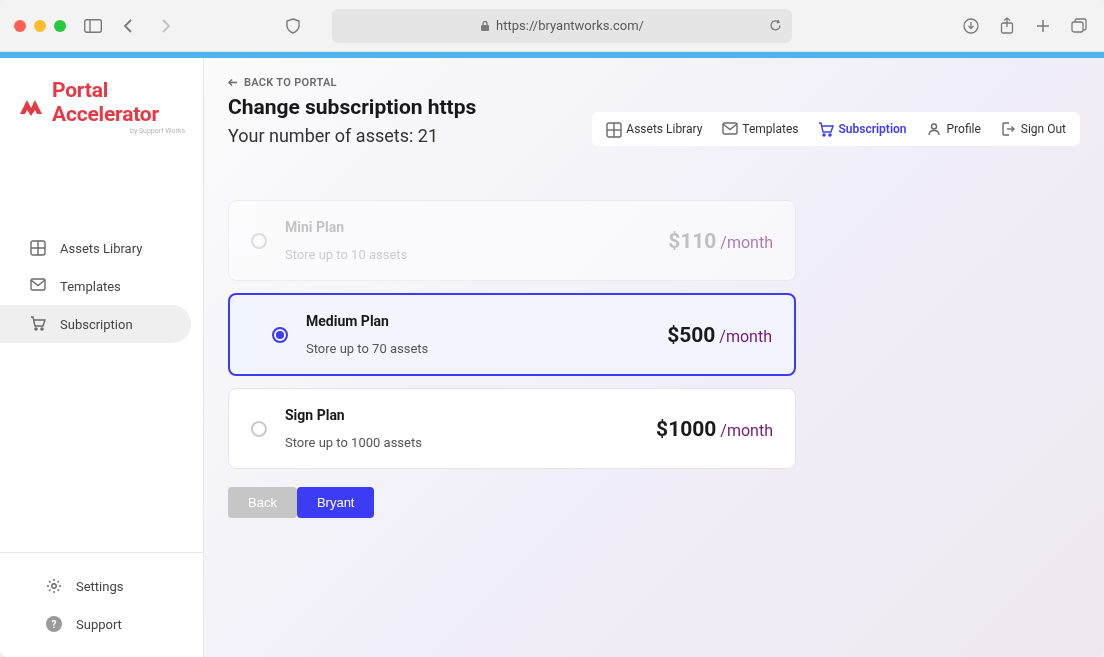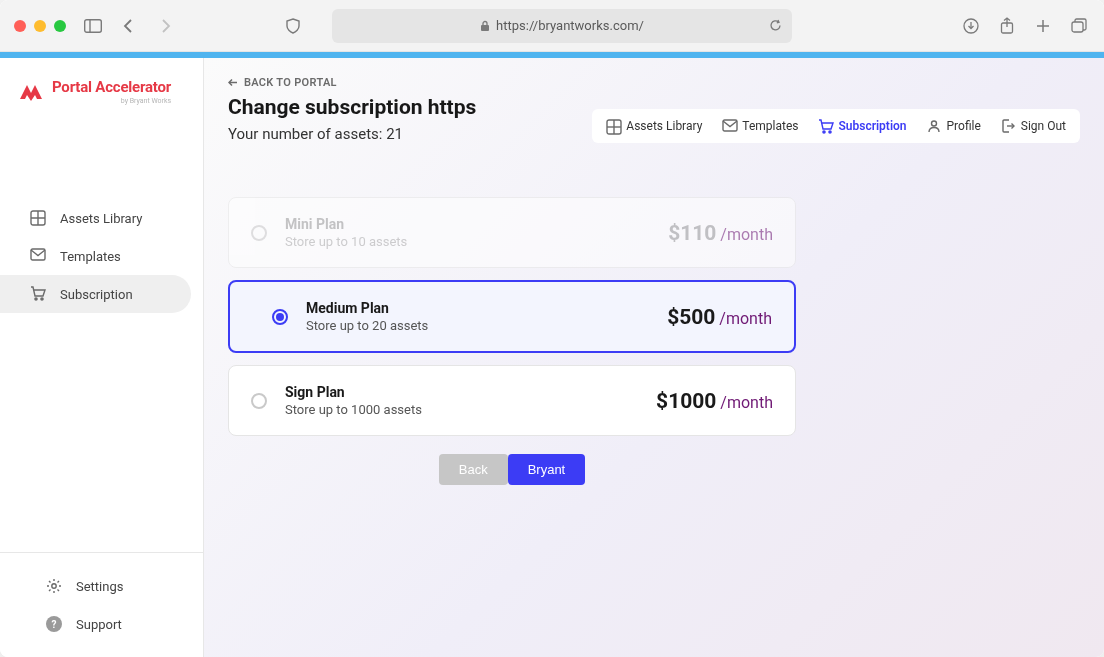--- a/index.html
+++ b/index.html
@@ -23,60 +23,60 @@
 
 
 .app-area { flex: 1; display: flex; flex-direction: column; min-height: 0; }
 .blue-bar { height: 6px; background: #4fb4ef; }
 .app-body { flex: 1; display: flex; min-height: 0; }
 
 
 .sidebar { width: 204px; background: #fff; border-right: 1px solid #e7e7e7; display: flex; flex-direction: column; }
 .logo { padding: 20px 18px 14px; display:flex; align-items:center; gap:8px; }
 .logo-text { display:flex; flex-direction:column; }
-.logo-title { color: #e63946; font-weight: 700; font-size: 15px; letter-spacing: -0.2px; }
+.logo-title { color: #e63946; font-weight: 700; font-size: 21px; letter-spacing: -0.2px; }
 .logo-sub { color: #b5b5b5; font-size: 7px; text-align:right; margin-top:1px; }
 .nav-list { margin-top: 80px; display: flex; flex-direction: column; }
 .nav-item { display: flex; align-items: center; gap: 14px; padding: 11px 18px 11px 30px; color: #444; font-size: 13px; cursor: pointer; border-radius: 0 20px 20px 0; margin-right: 12px; }
 .nav-item.active { background: #efefef; }
 .nav-icon { width: 16px; height: 16px; color: #6a6a6a; flex-shrink:0; }
 .sidebar-bottom { margin-top: auto; border-top: 1px solid #e7e7e7; padding: 14px 16px; }
 
 
 .main { flex: 1; background: linear-gradient(135deg, #fbfbfb 0%, #f0eef8 55%, #f0e8f0 100%); padding: 18px 24px; overflow: auto; }
 .top-bar { display: flex; align-items: flex-end; justify-content: space-between; }
 .back-link { display: flex; align-items: center; gap: 6px; color: #6b6b6b; font-size: 11px; font-weight: 600; letter-spacing: 0.3px; cursor: pointer; }
 .page-title { font-size: 21px; font-weight: 700; color: #181818; margin-top: 6px; }
-.asset-count { font-size: 15px; color: #333; margin-top: 6px; }
+.asset-count { font-size: 18px; color: #333; margin-top: 6px; }
 .top-nav { background: #fff; border-radius: 6px; padding: 10px 14px; display: flex; gap: 20px; align-items: center; }
 .top-nav-item { display: flex; align-items: center; gap: 6px; font-size: 12px; color: #333; cursor: pointer; }
 .top-nav-item.active { color: #3c3cf5; font-weight: 600; }
 .top-nav-item.active .nav-icon { color: #3c3cf5; }
 .top-nav .nav-icon { width: 14px; height: 14px; }
 
 
 .plans { margin-top: 54px; display: flex; flex-direction: column; gap: 12px; max-width: 568px; }
 .plan-card { background: #fff; border: 1px solid #e5e5e5; border-radius: 8px; padding: 18px 22px; display: flex; align-items: center; gap: 18px; cursor: pointer; }
 .plan-card.selected { border: 2px solid #3c3cf5; background: #f3f5fe; padding-left: 42px; }
 .plan-card.disabled { opacity: 0.55; }
 .radio { width: 16px; height: 16px; border: 2px solid #c9c9c9; border-radius: 50%; flex-shrink: 0; display:flex; align-items:center; justify-content:center; }
 .plan-card.selected .radio { border-color: #3c3cf5; }
 .plan-card.selected .radio::after { content: ""; width: 8px; height: 8px; background: #3c3cf5; border-radius: 50%; }
-.plan-info { display: flex; flex-direction: column; gap: 2px; }
+.plan-info { display: flex; flex-direction: column; gap: 12px; }
 .plan-name { font-size: 14px; font-weight: 700; color: #1a1a1a; }
 .plan-desc { font-size: 13px; color: #555; }
 .plan-card.disabled .plan-name { color: #999; }
 .plan-card.disabled .plan-desc { color: #aaa; }
 .plan-price { margin-left: auto; display: flex; align-items: baseline; gap: 4px; }
 .price { font-size: 21px; font-weight: 700; color: #1a1a1a; }
 .plan-card.disabled .price { color: #999; }
 .period { font-size: 16px; color: #701a75; }
 
 
-.actions { display: flex; justify-content: center; max-width: 568px; margin-top: 18px; }
+.actions { display: flex; justify-content: flex-start; max-width: 568px; margin-top: 18px; }
 .btn { border: none; border-radius: 4px; padding: 8px 20px; font-size: 13px; cursor: pointer; }
 .btn-back { background: #c6c6c6; color: #fff; }
 .btn-change { background: #3c3cf5; color: #fff; font-weight:500; }
 
 svg { display: block; }
 </style>
 </head>
 <body>
 
 <div class="browser-window">
@@ -160,21 +160,21 @@
 
       <div class="sidebar">
         <div class="logo">
           <span>
             <svg width="26" height="22" viewBox="0 0 26 22">
                 <path d="M2 18 L9 4 L13 12 L17 4 L24 18 L19 18 L17 14 L13 20 L9 14 L7 18 Z" fill="#e63946"></path>
               </svg>
           </span>
           <span class="logo-text">
             <span class="logo-title">Portal Accelerator</span>
-            <span class="logo-sub">by Bryant Works</span>
+            <span class="logo-sub">by Support Works</span>
           </span>
         </div>
         <div class="nav-list" id="sidebar-nav">
             <div class="nav-item">
               <span class="nav-icon">
                 <svg width="16" height="16" viewBox="0 0 16 16" fill="none" stroke="currentColor" stroke-width="1.4">
                   <rect x="1" y="1" width="14" height="14" rx="2"></rect>
                   <line x1="8" y1="1" x2="8" y2="15"></line>
                   <line x1="1" y1="8" x2="15" y2="8"></line>
                 </svg>
@@ -299,21 +299,21 @@
               </div>
               <div class="plan-price">
                 <span class="price">$110</span>
                 <span class="period">/month</span>
               </div>
             </div>
             <div class="plan-card selected">
               <div class="radio"></div>
               <div class="plan-info">
                 <div class="plan-name">Medium Plan</div>
-                <div class="plan-desc">Store up to 20 assets</div>
+                <div class="plan-desc">Store up to 70 assets</div>
               </div>
               <div class="plan-price">
                 <span class="price">$500</span>
                 <span class="period">/month</span>
               </div>
             </div>
             <div class="plan-card ">
               <div class="radio"></div>
               <div class="plan-info">
                 <div class="plan-name">Sign Plan</div>

